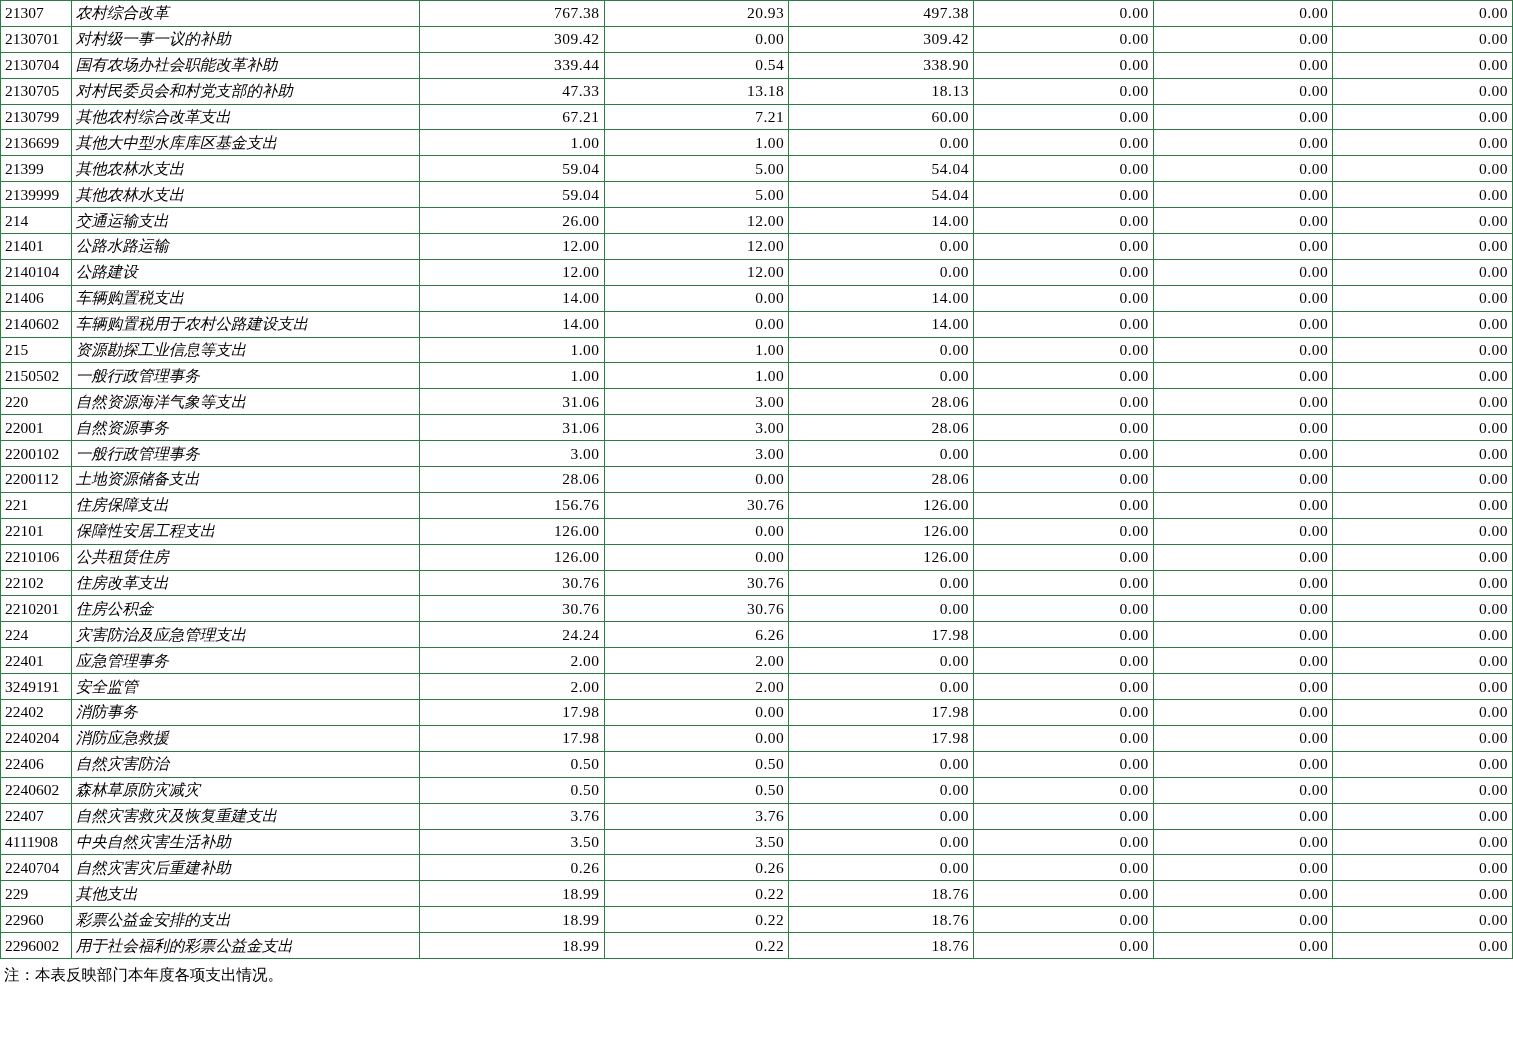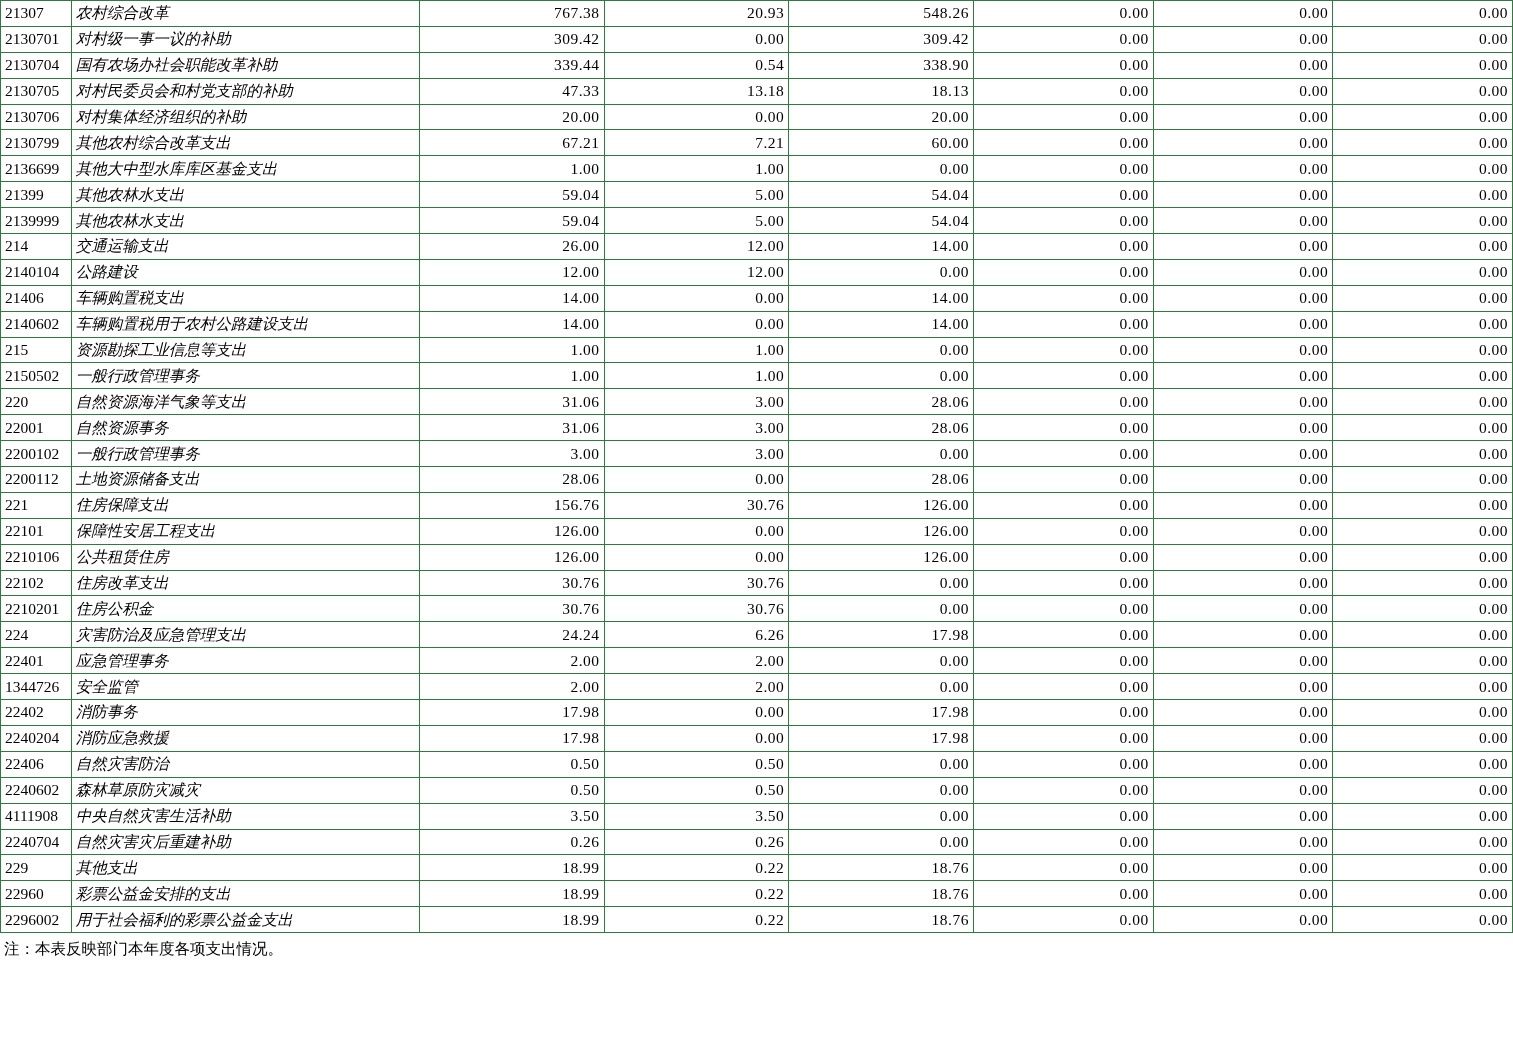--- a/index.html
+++ b/index.html
@@ -75,21 +75,21 @@
       <col class="c-num2">
       <col class="c-num2">
       <col class="c-num2">
     </colgroup>
     <tbody id="tbody">
         <tr>
           <td class="code">21307</td>
           <td class="name ind0">农村综合改革</td>
           <td class="num">767.38</td>
           <td class="num">20.93</td>
-          <td class="num">548.26</td>
+          <td class="num">497.38</td>
           <td class="num">0.00</td>
           <td class="num">0.00</td>
           <td class="num">0.00</td>
         </tr>
         <tr>
           <td class="code">2130701</td>
           <td class="name ind1">对村级一事一议的补助</td>
           <td class="num">309.42</td>
           <td class="num">0.00</td>
           <td class="num">309.42</td>
@@ -111,30 +111,20 @@
           <td class="code">2130705</td>
           <td class="name ind1">对村民委员会和村党支部的补助</td>
           <td class="num">47.33</td>
           <td class="num">13.18</td>
           <td class="num">18.13</td>
           <td class="num">0.00</td>
           <td class="num">0.00</td>
           <td class="num">0.00</td>
         </tr>
         <tr>
-          <td class="code">2130706</td>
-          <td class="name ind1">对村集体经济组织的补助</td>
-          <td class="num">20.00</td>
-          <td class="num">0.00</td>
-          <td class="num">20.00</td>
-          <td class="num">0.00</td>
-          <td class="num">0.00</td>
-          <td class="num">0.00</td>
-        </tr>
-        <tr>
           <td class="code">2130799</td>
           <td class="name ind1">其他农村综合改革支出</td>
           <td class="num">67.21</td>
           <td class="num">7.21</td>
           <td class="num">60.00</td>
           <td class="num">0.00</td>
           <td class="num">0.00</td>
           <td class="num">0.00</td>
         </tr>
         <tr>
@@ -171,20 +161,30 @@
           <td class="code">214</td>
           <td class="name ind0">交通运输支出</td>
           <td class="num">26.00</td>
           <td class="num">12.00</td>
           <td class="num">14.00</td>
           <td class="num">0.00</td>
           <td class="num">0.00</td>
           <td class="num">0.00</td>
         </tr>
         <tr>
+          <td class="code">21401</td>
+          <td class="name ind0">公路水路运输</td>
+          <td class="num">12.00</td>
+          <td class="num">12.00</td>
+          <td class="num">0.00</td>
+          <td class="num">0.00</td>
+          <td class="num">0.00</td>
+          <td class="num">0.00</td>
+        </tr>
+        <tr>
           <td class="code">2140104</td>
           <td class="name ind1">公路建设</td>
           <td class="num">12.00</td>
           <td class="num">12.00</td>
           <td class="num">0.00</td>
           <td class="num">0.00</td>
           <td class="num">0.00</td>
           <td class="num">0.00</td>
         </tr>
         <tr>
@@ -331,21 +331,21 @@
           <td class="code">22401</td>
           <td class="name ind0">应急管理事务</td>
           <td class="num">2.00</td>
           <td class="num">2.00</td>
           <td class="num">0.00</td>
           <td class="num">0.00</td>
           <td class="num">0.00</td>
           <td class="num">0.00</td>
         </tr>
         <tr>
-          <td class="code">1344726</td>
+          <td class="code">3249191</td>
           <td class="name ind1">安全监管</td>
           <td class="num">2.00</td>
           <td class="num">2.00</td>
           <td class="num">0.00</td>
           <td class="num">0.00</td>
           <td class="num">0.00</td>
           <td class="num">0.00</td>
         </tr>
         <tr>
           <td class="code">22402</td>
@@ -375,20 +375,30 @@
           <td class="num">0.00</td>
           <td class="num">0.00</td>
           <td class="num">0.00</td>
           <td class="num">0.00</td>
         </tr>
         <tr>
           <td class="code">2240602</td>
           <td class="name ind1">森林草原防灾减灾</td>
           <td class="num">0.50</td>
           <td class="num">0.50</td>
+          <td class="num">0.00</td>
+          <td class="num">0.00</td>
+          <td class="num">0.00</td>
+          <td class="num">0.00</td>
+        </tr>
+        <tr>
+          <td class="code">22407</td>
+          <td class="name ind0">自然灾害救灾及恢复重建支出</td>
+          <td class="num">3.76</td>
+          <td class="num">3.76</td>
           <td class="num">0.00</td>
           <td class="num">0.00</td>
           <td class="num">0.00</td>
           <td class="num">0.00</td>
         </tr>
         <tr>
           <td class="code">4111908</td>
           <td class="name ind1">中央自然灾害生活补助</td>
           <td class="num">3.50</td>
           <td class="num">3.50</td>

